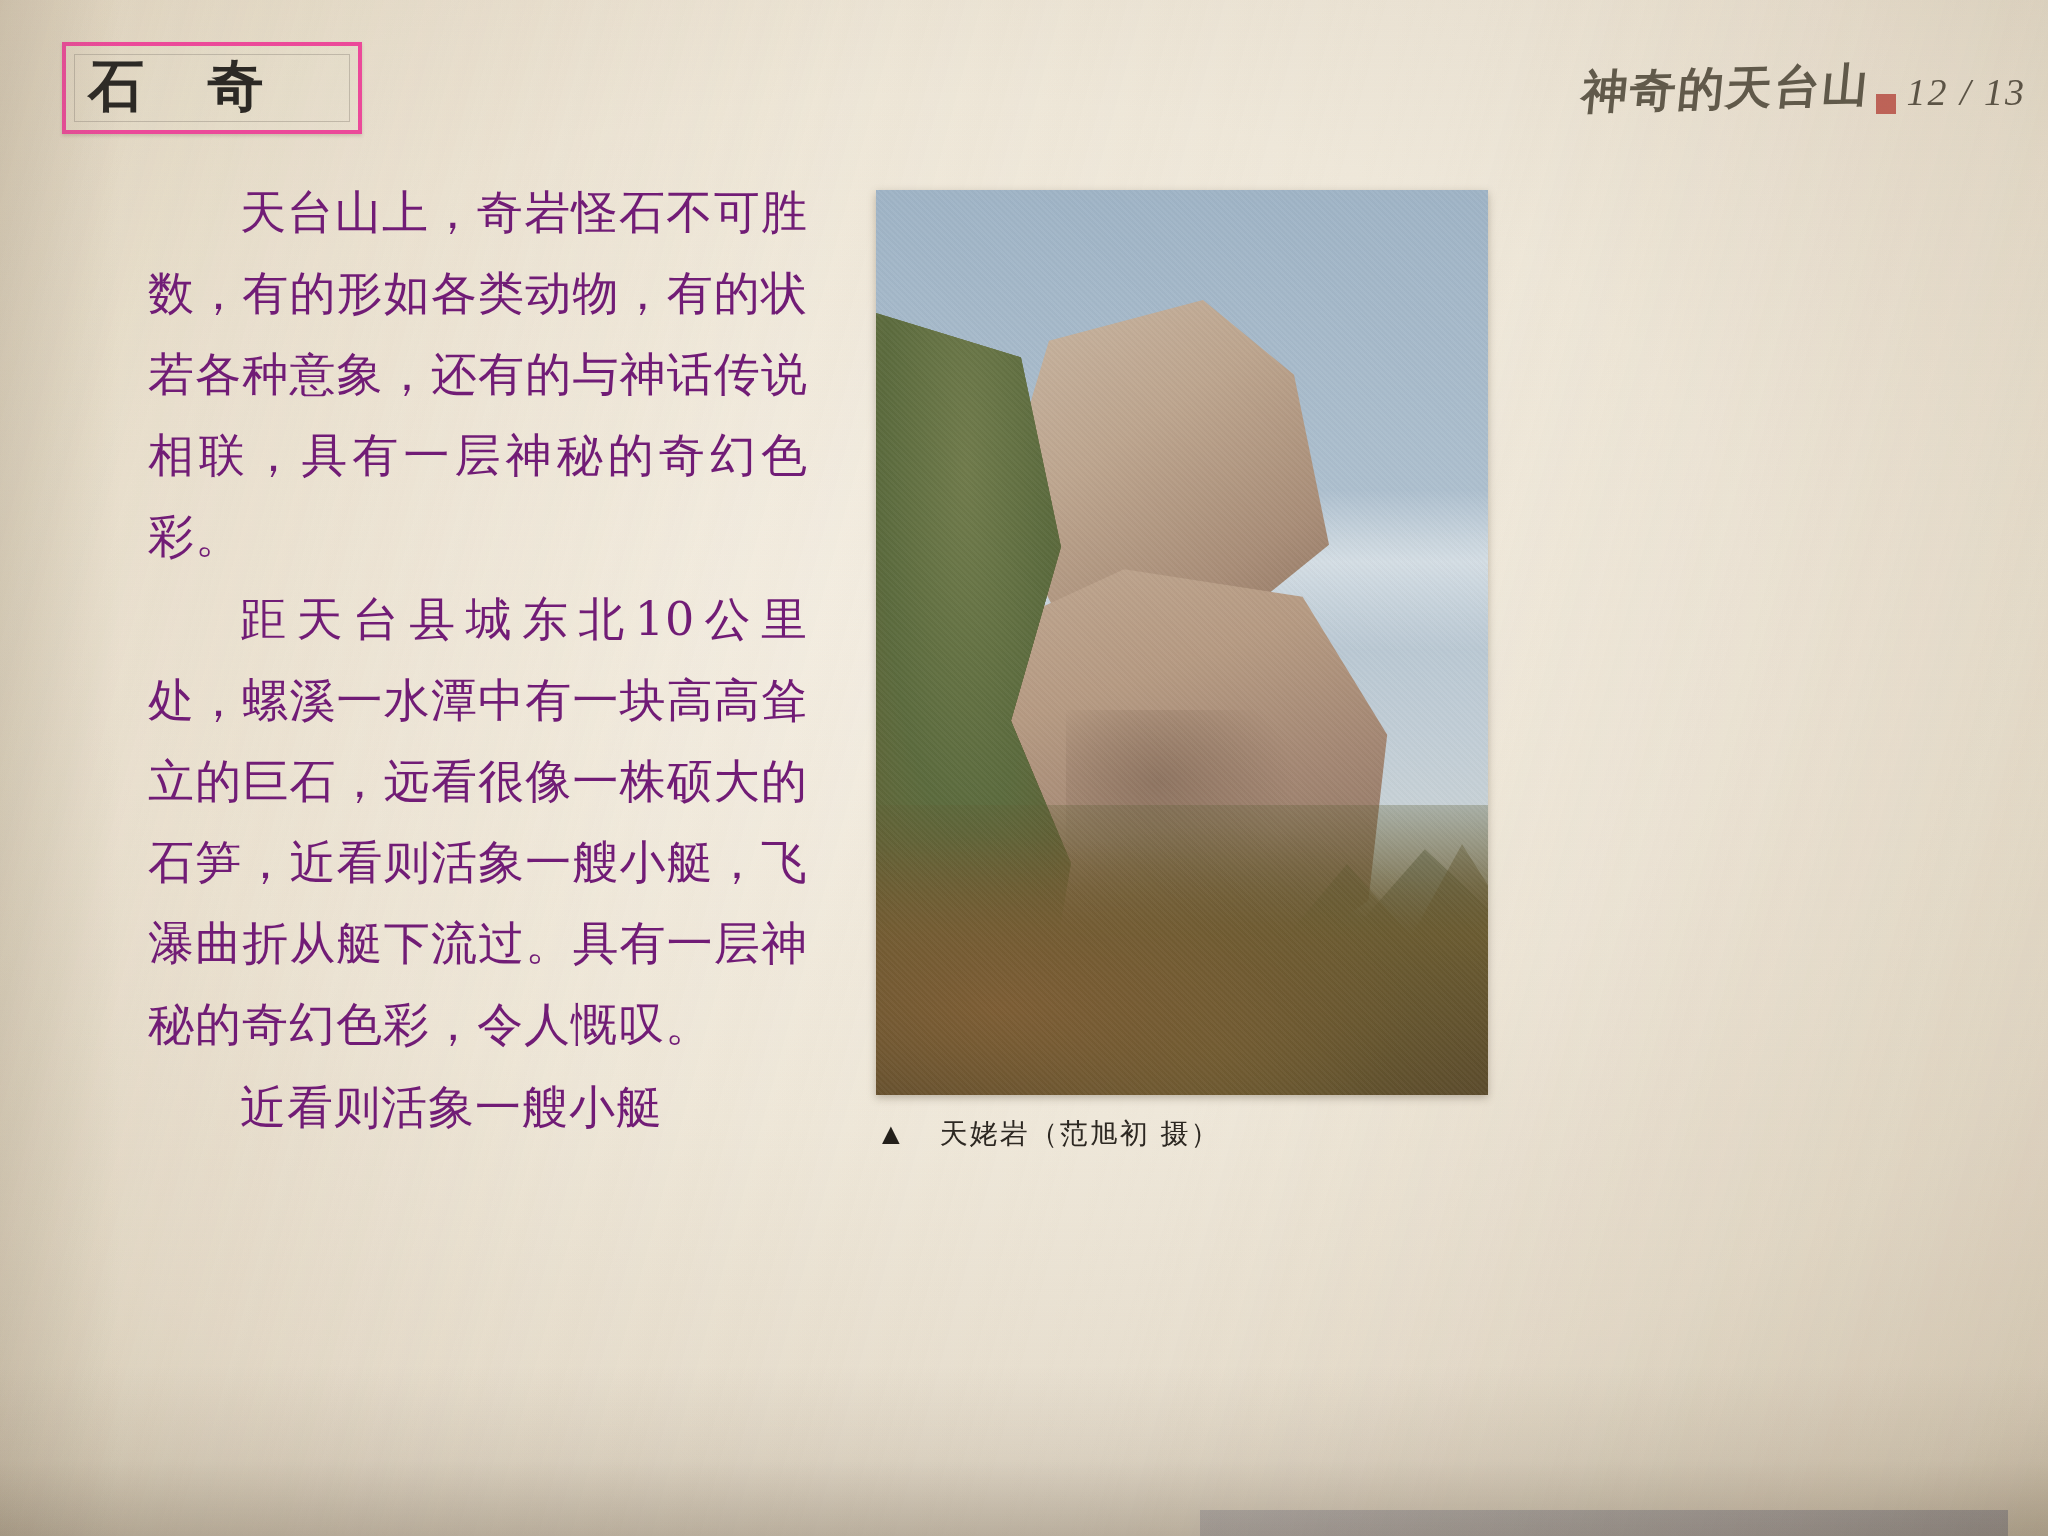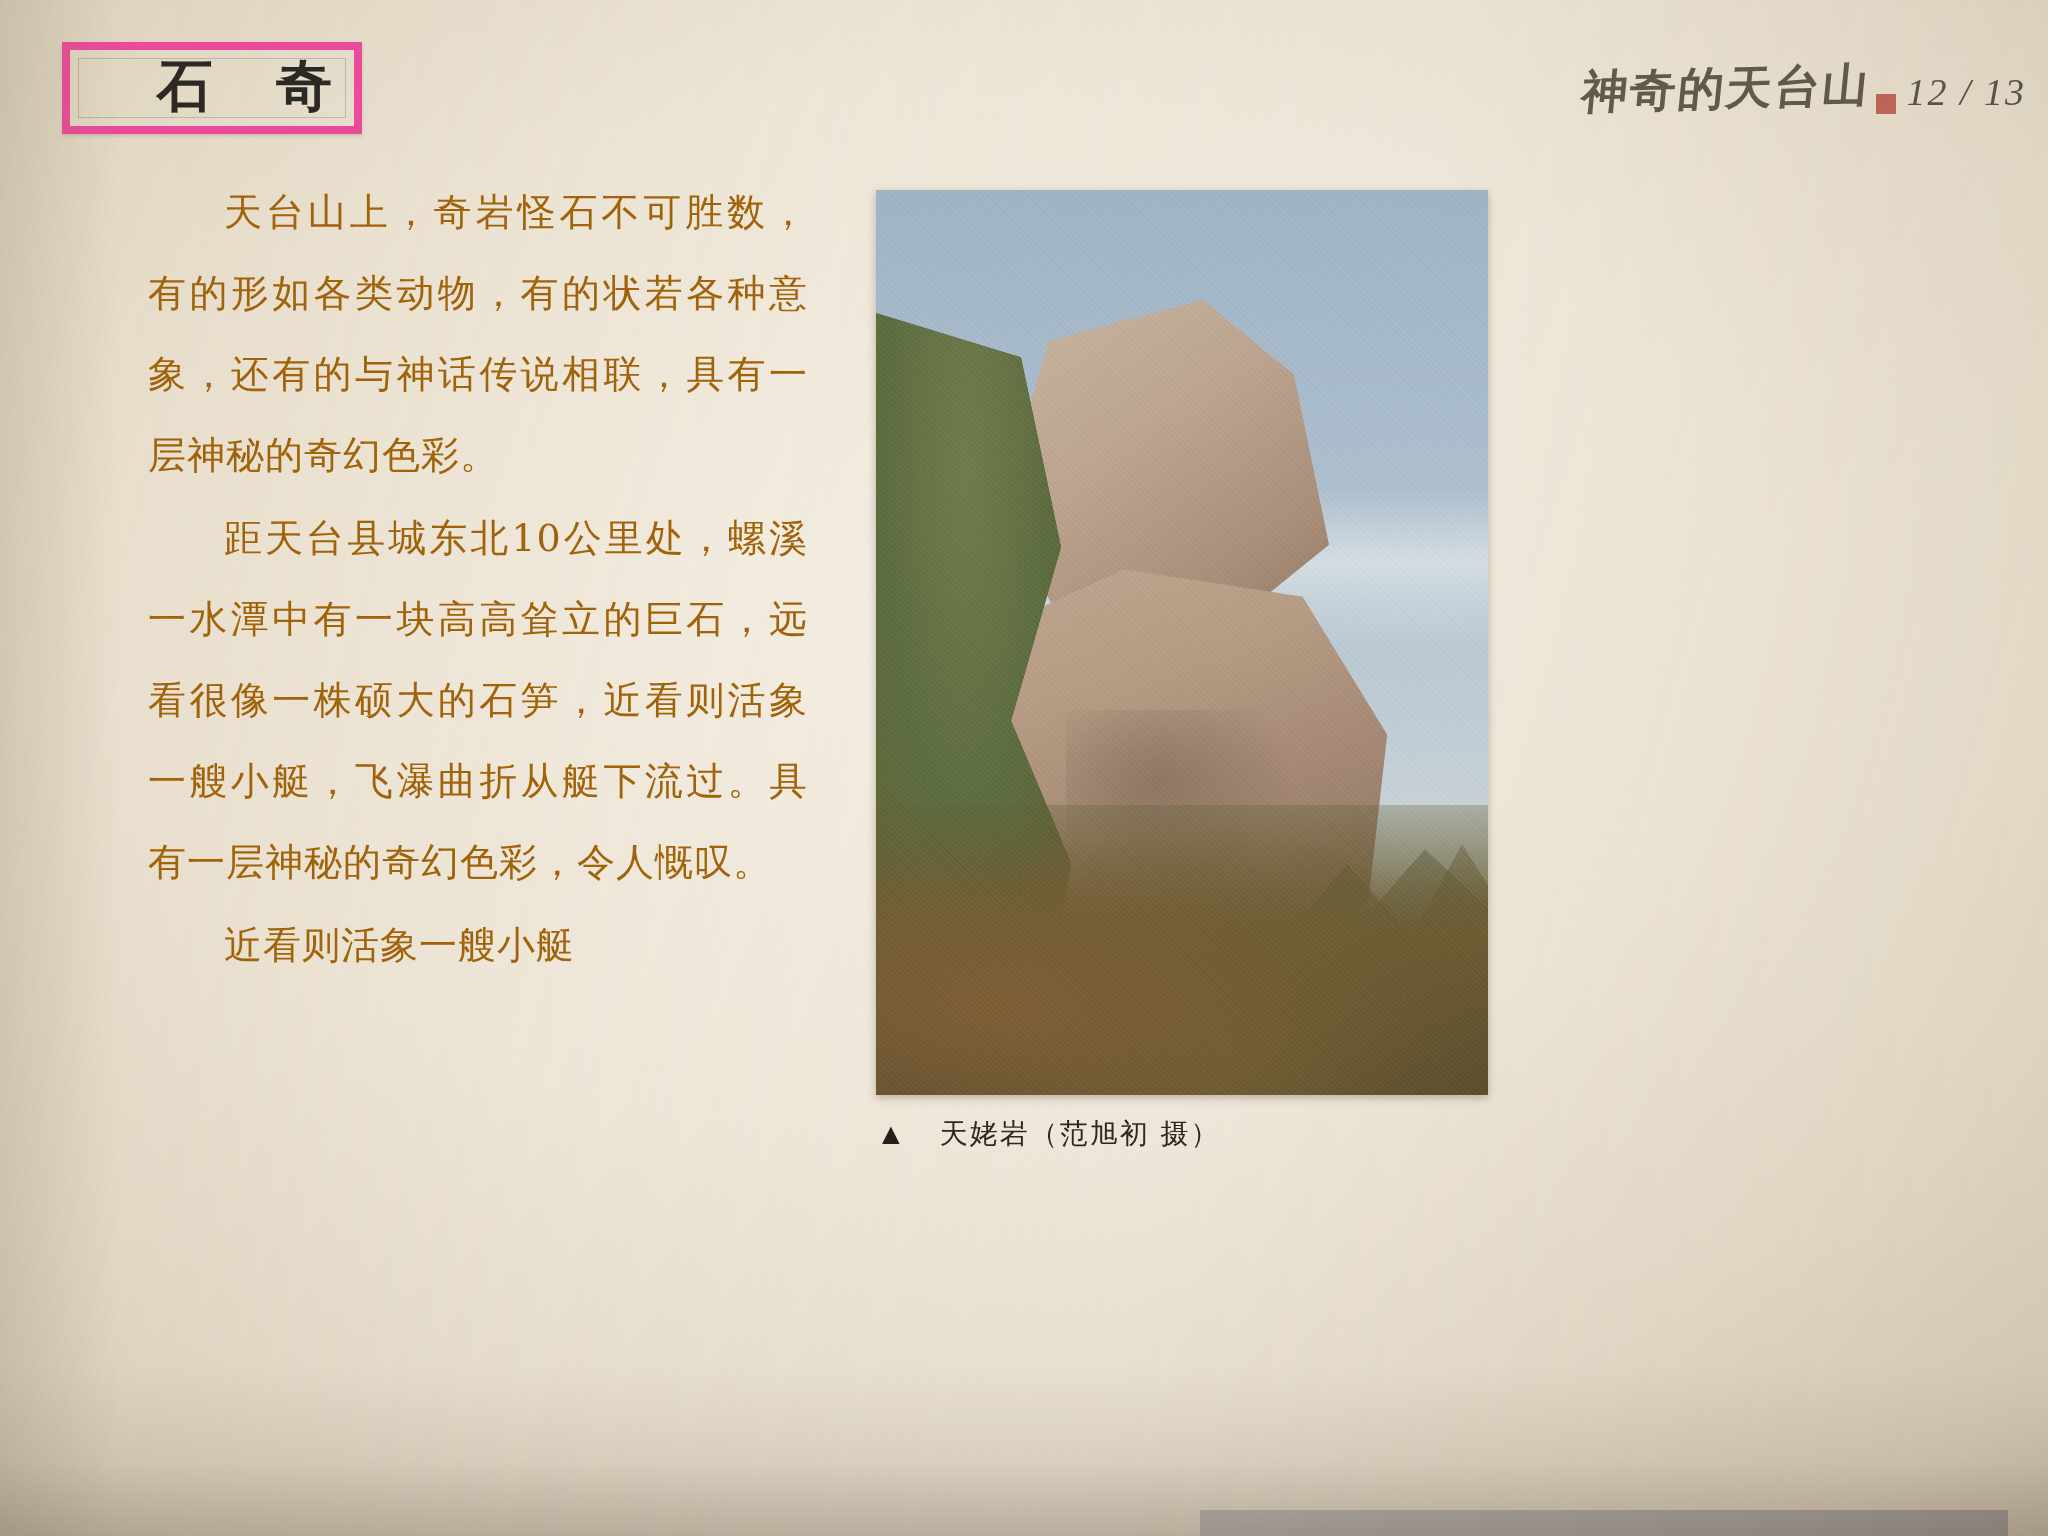--- a/index.html
+++ b/index.html
@@ -52,25 +52,25 @@
     pointer-events: none;
   }
 
   
   .heading-box {
     position: absolute;
     left: 62px;
     top: 42px;
     width: 300px;
     height: 92px;
-    border: 8px solid #ec4899;
+    border: 4px solid #ec4899;
     box-sizing: border-box;
     display: flex;
     align-items: center;
-    justify-content: flex-end;
+    justify-content: flex-start;
     background: rgba(255,255,255,0.03);
     box-shadow: 0 2px 3px rgba(120,108,88,0.25);
   }
   .heading-box-inner {
     position: absolute;
     left: 8px; top: 8px; right: 8px; bottom: 8px;
     border: 1px solid rgba(160,152,138,0.55);
     box-sizing: border-box;
     pointer-events: none;
   }
@@ -124,23 +124,23 @@
 
   
   .body-column {
     position: absolute;
     left: 148px;
     top: 172px;
     width: 660px;
   }
   .para {
     font-family: "DejaVu Serif", "Liberation Serif", serif;
-    font-size: 38px;
+    font-size: 46px;
     line-height: 81px;
-    color: #a16207;
+    color: #701a75;
     text-align: justify;
     text-indent: 2em;
     margin: 0 0 2px 0;
     letter-spacing: 1px;
   }
   .para.clipped {
     overflow: hidden;
     max-height: 82px;
   }
 

